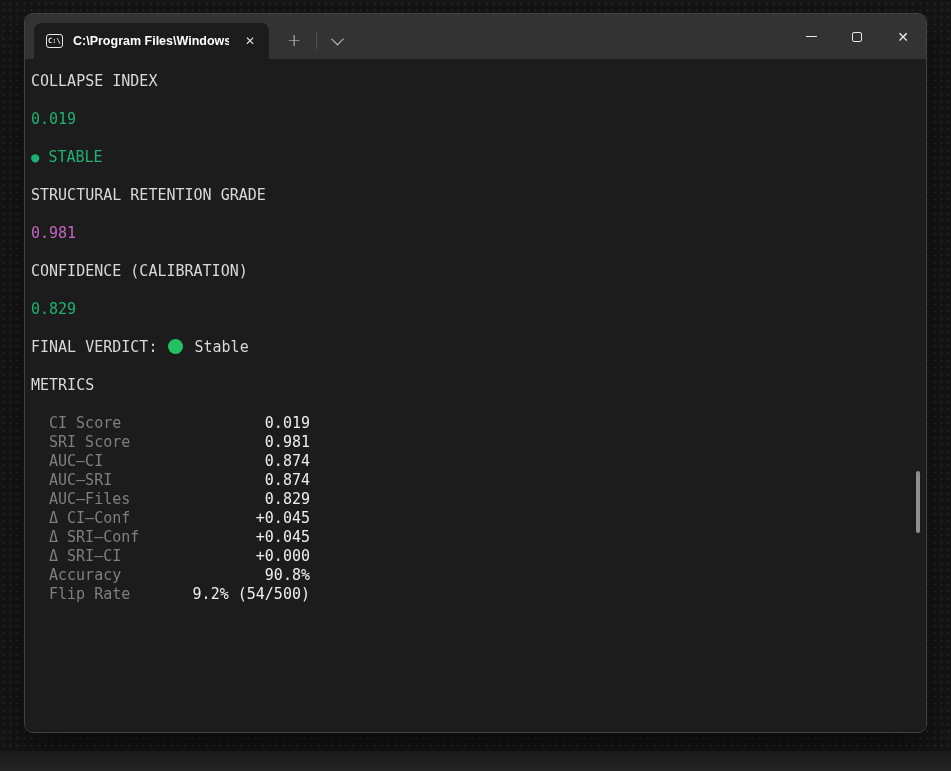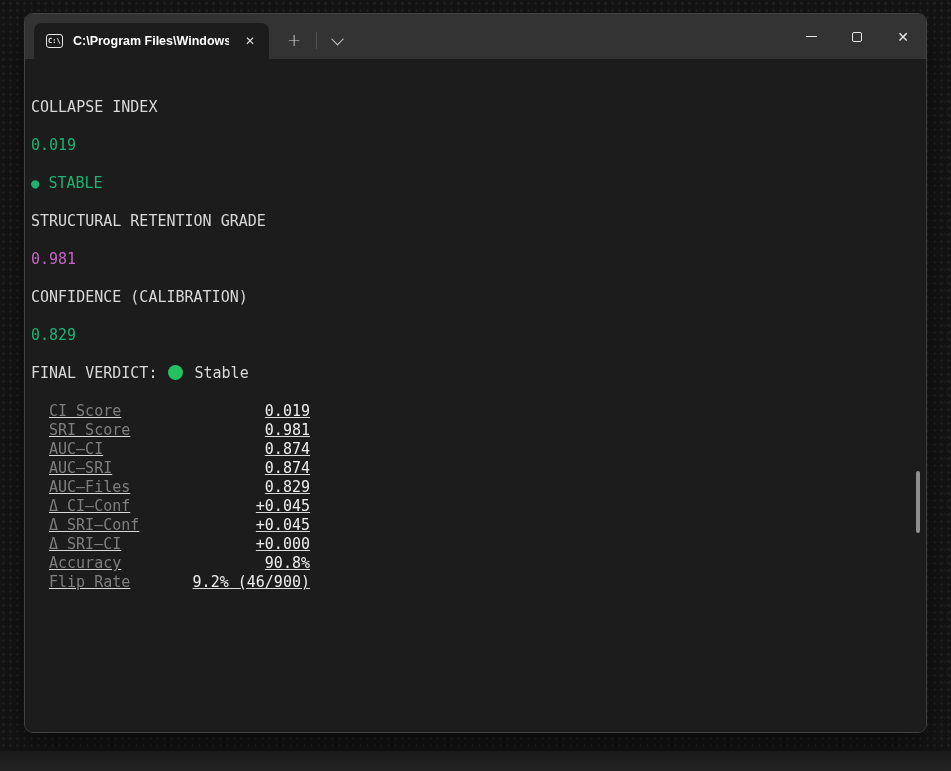--- a/index.html
+++ b/index.html
@@ -78,21 +78,21 @@
     color: #e8e8e8;
   }
   .glyph-min { width: 11px; height: 1.5px; background: #e8e8e8; display: block; }
   .glyph-max { width: 10px; height: 10px; border: 1.3px solid #e8e8e8; border-radius: 2px; display: block; }
   .glyph-close { font-size: 14px; font-family: "DejaVu Sans", sans-serif; font-weight: 300; }
 
   
   .term {
     position: relative; height: 675px;
     background: #1c1c1c;
-    padding: 39px 0 0 6px;
+    padding: 13px 0 0 6px;
     font-size: 15px; line-height: 19px;
     color: #d9d9d9;
   }
   .line { height: 19px; margin-bottom: 19px; white-space: pre; }
   .line:last-child { margin-bottom: 0; }
   .green { color: #1db273; }
   .magenta { color: #c464c4; }
   .white { color: #d9d9d9; }
 
   .dot { font-size: 14px; }
@@ -100,21 +100,21 @@
     display: inline-block; width: 15px; height: 15px; border-radius: 50%;
     background: #23c160; vertical-align: -2px; margin: 0 2px;
   }
   .check-emoji {
     display: inline-flex; width: 17px; height: 17px; border-radius: 4px;
     background: #22b45a; color: #ffffff; align-items: center; justify-content: center;
     font-size: 12px; font-weight: bold; vertical-align: -3px; margin-right: 2px;
     font-family: "DejaVu Sans", sans-serif;
   }
 
-  .metrics { margin-top: 0; text-decoration: underline; }
+  .metrics { margin-top: 0; }
   .mrow {
     width: 279px; height: 19px; display: flex; justify-content: space-between;
     white-space: pre;
   }
   .mrow .mlabel { padding-left: 18px; color: #7f7f7f; }
   .mrow .mvalue { color: #eeeeee; }
 
   .scrollbar-thumb {
     position: absolute; right: 6px; top: 412px; width: 4px; height: 62px;
     background: #8f8f8f; border-radius: 2px;
@@ -163,20 +163,21 @@
     <div class="line magenta">0.981</div>
 
 
     <div class="line white">CONFIDENCE (CALIBRATION)</div>
 
     <div class="line green">0.829</div>
 
 
     <div class="line white"><span>FINAL VERDICT:</span> <span class="big-dot"></span> <span>Stable</span></div>
 
+    <div class="line white">METRICS</div>
 
     <div class="metrics">
       <div class="mrow">
         <span class="mlabel">CI Score</span>
         <span class="mvalue">0.019</span>
       </div>
       <div class="mrow">
         <span class="mlabel">SRI Score</span>
         <span class="mvalue">0.981</span>
       </div>
@@ -203,21 +204,21 @@
       <div class="mrow">
         <span class="mlabel">Δ SRI–CI</span>
         <span class="mvalue">+0.000</span>
       </div>
       <div class="mrow">
         <span class="mlabel">Accuracy</span>
         <span class="mvalue">90.8%</span>
       </div>
       <div class="mrow">
         <span class="mlabel">Flip Rate</span>
-        <span class="mvalue">9.2% (46/900)</span>
+        <span class="mvalue">9.2% (54/500)</span>
       </div>
     </div>
 
     <div class="scrollbar-thumb"></div>
   </div>
 </div>
 
 <div class="bottom-band"></div>
 
 </body></html>

